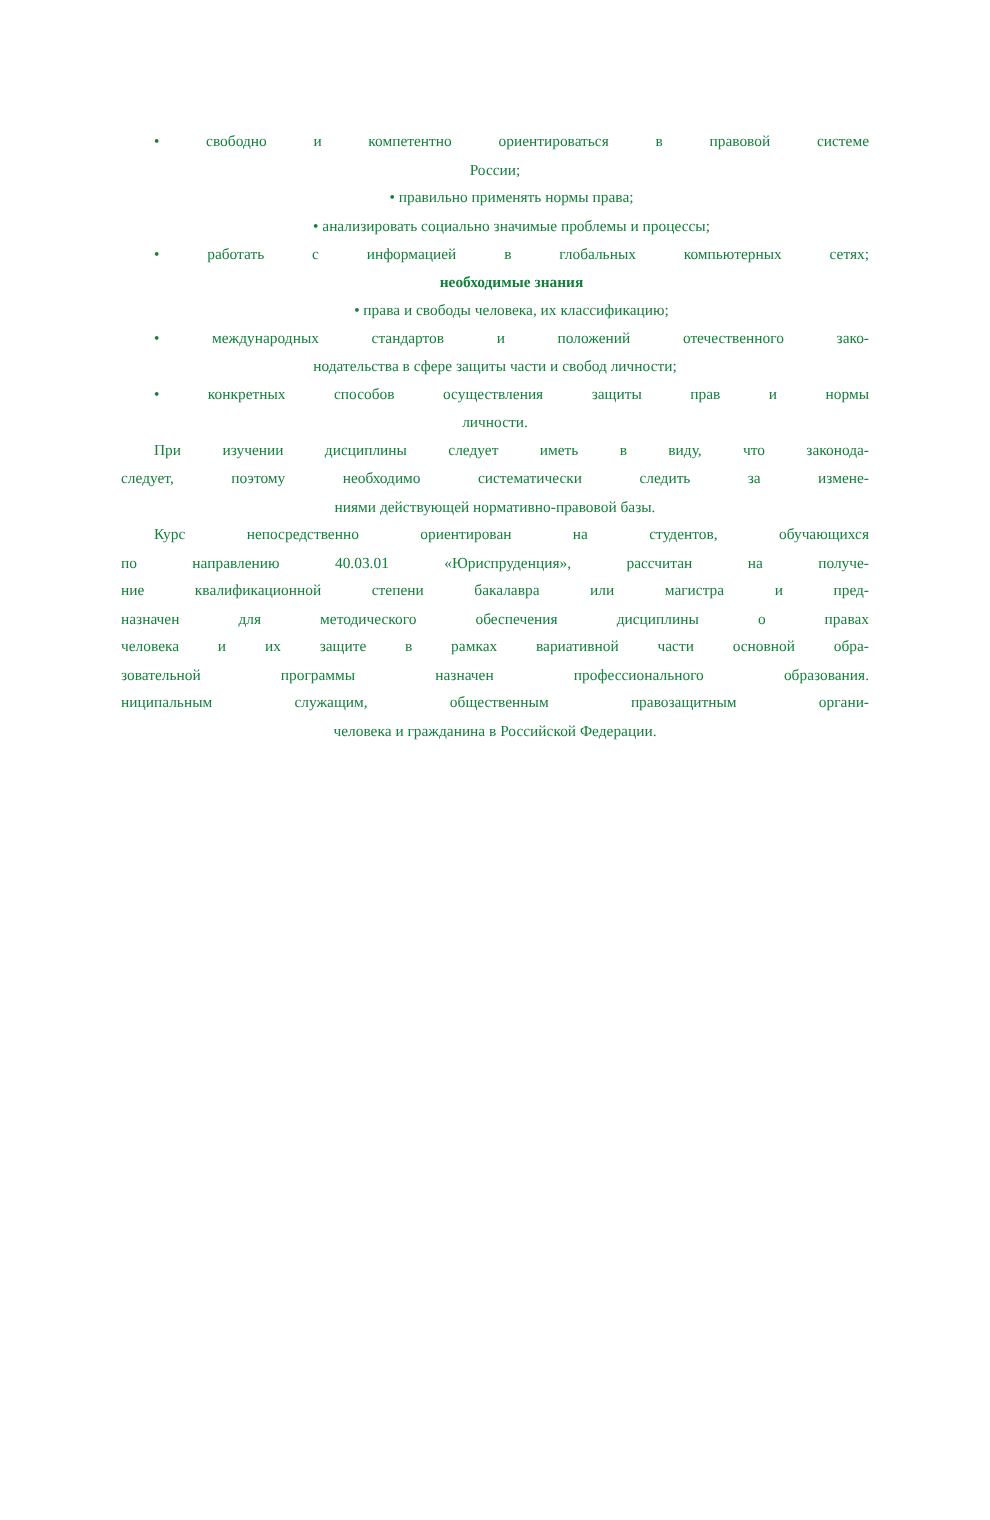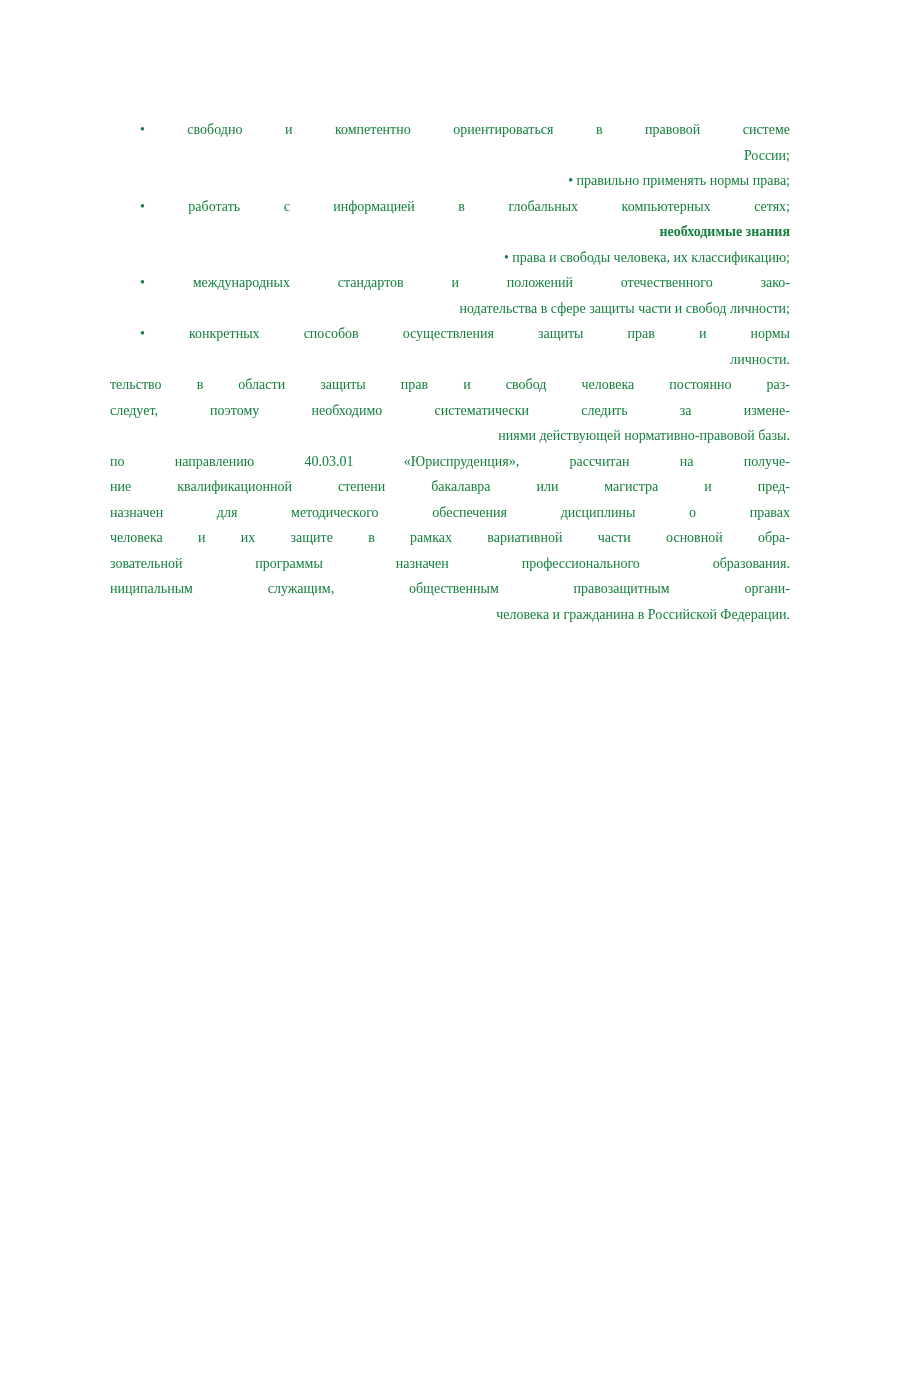--- a/index.html
+++ b/index.html
@@ -26,21 +26,21 @@
     position: absolute;
     left: 110px;
     top: 97px;
     width: 680px;
     color: #15803d;
     font-size: 14px;
     line-height: 25.5px;
     margin-top: 20px;
   }
   .line {
-    text-align: right;
+    text-align: center;
   }
   
   .j {
     text-align: justify;
     text-align-last: justify;
   }
   
   .in {
     text-indent: 30px;
   }
@@ -50,30 +50,32 @@
   }
 </style>
 </head>
 <body>
 
 <div class="page">
   <div class="text-block">
     <div class="line in j">• свободно и компетентно ориентироваться в правовой системе</div>
     <div class="line">России;</div>
     <div class="line in">• правильно применять нормы права;</div>
+    <div class="line in">• анализировать социально значимые проблемы и процессы;</div>
     <div class="line in j">• работать с информацией в глобальных компьютерных сетях;</div>
     <div class="line in bi">необходимые знания</div>
     <div class="line in">• права и свободы человека, их классификацию;</div>
     <div class="line in j">• международных стандартов и положений отечественного зако-</div>
     <div class="line">нодательства в сфере защиты части и свобод личности;</div>
     <div class="line in j">• конкретных способов осуществления защиты прав и нормы</div>
     <div class="line">личности.</div>
-    <div class="line j">тельство в области защиты прав и свобод человека постоянно раз-</div>
+    <div class="line in j">При изучении дисциплины следует иметь в виду, что законода-</div>
     <div class="line j">следует, поэтому необходимо систематически следить за измене-</div>
     <div class="line">ниями действующей нормативно-правовой базы.</div>
+    <div class="line in j">Курс непосредственно ориентирован на студентов, обучающихся</div>
     <div class="line j">по направлению 40.03.01 «Юриспруденция», рассчитан на получе-</div>
     <div class="line j">ние квалификационной степени бакалавра или магистра и пред-</div>
     <div class="line j">назначен для методического обеспечения дисциплины о правах</div>
     <div class="line j">человека и их защите в рамках вариативной части основной обра-</div>
     <div class="line j">зовательной программы назначен профессионального образования.</div>
     <div class="line j">ниципальным служащим, общественным правозащитным органи-</div>
     <div class="line">человека и гражданина в Российской Федерации.</div>
   </div>
 </div>
 

